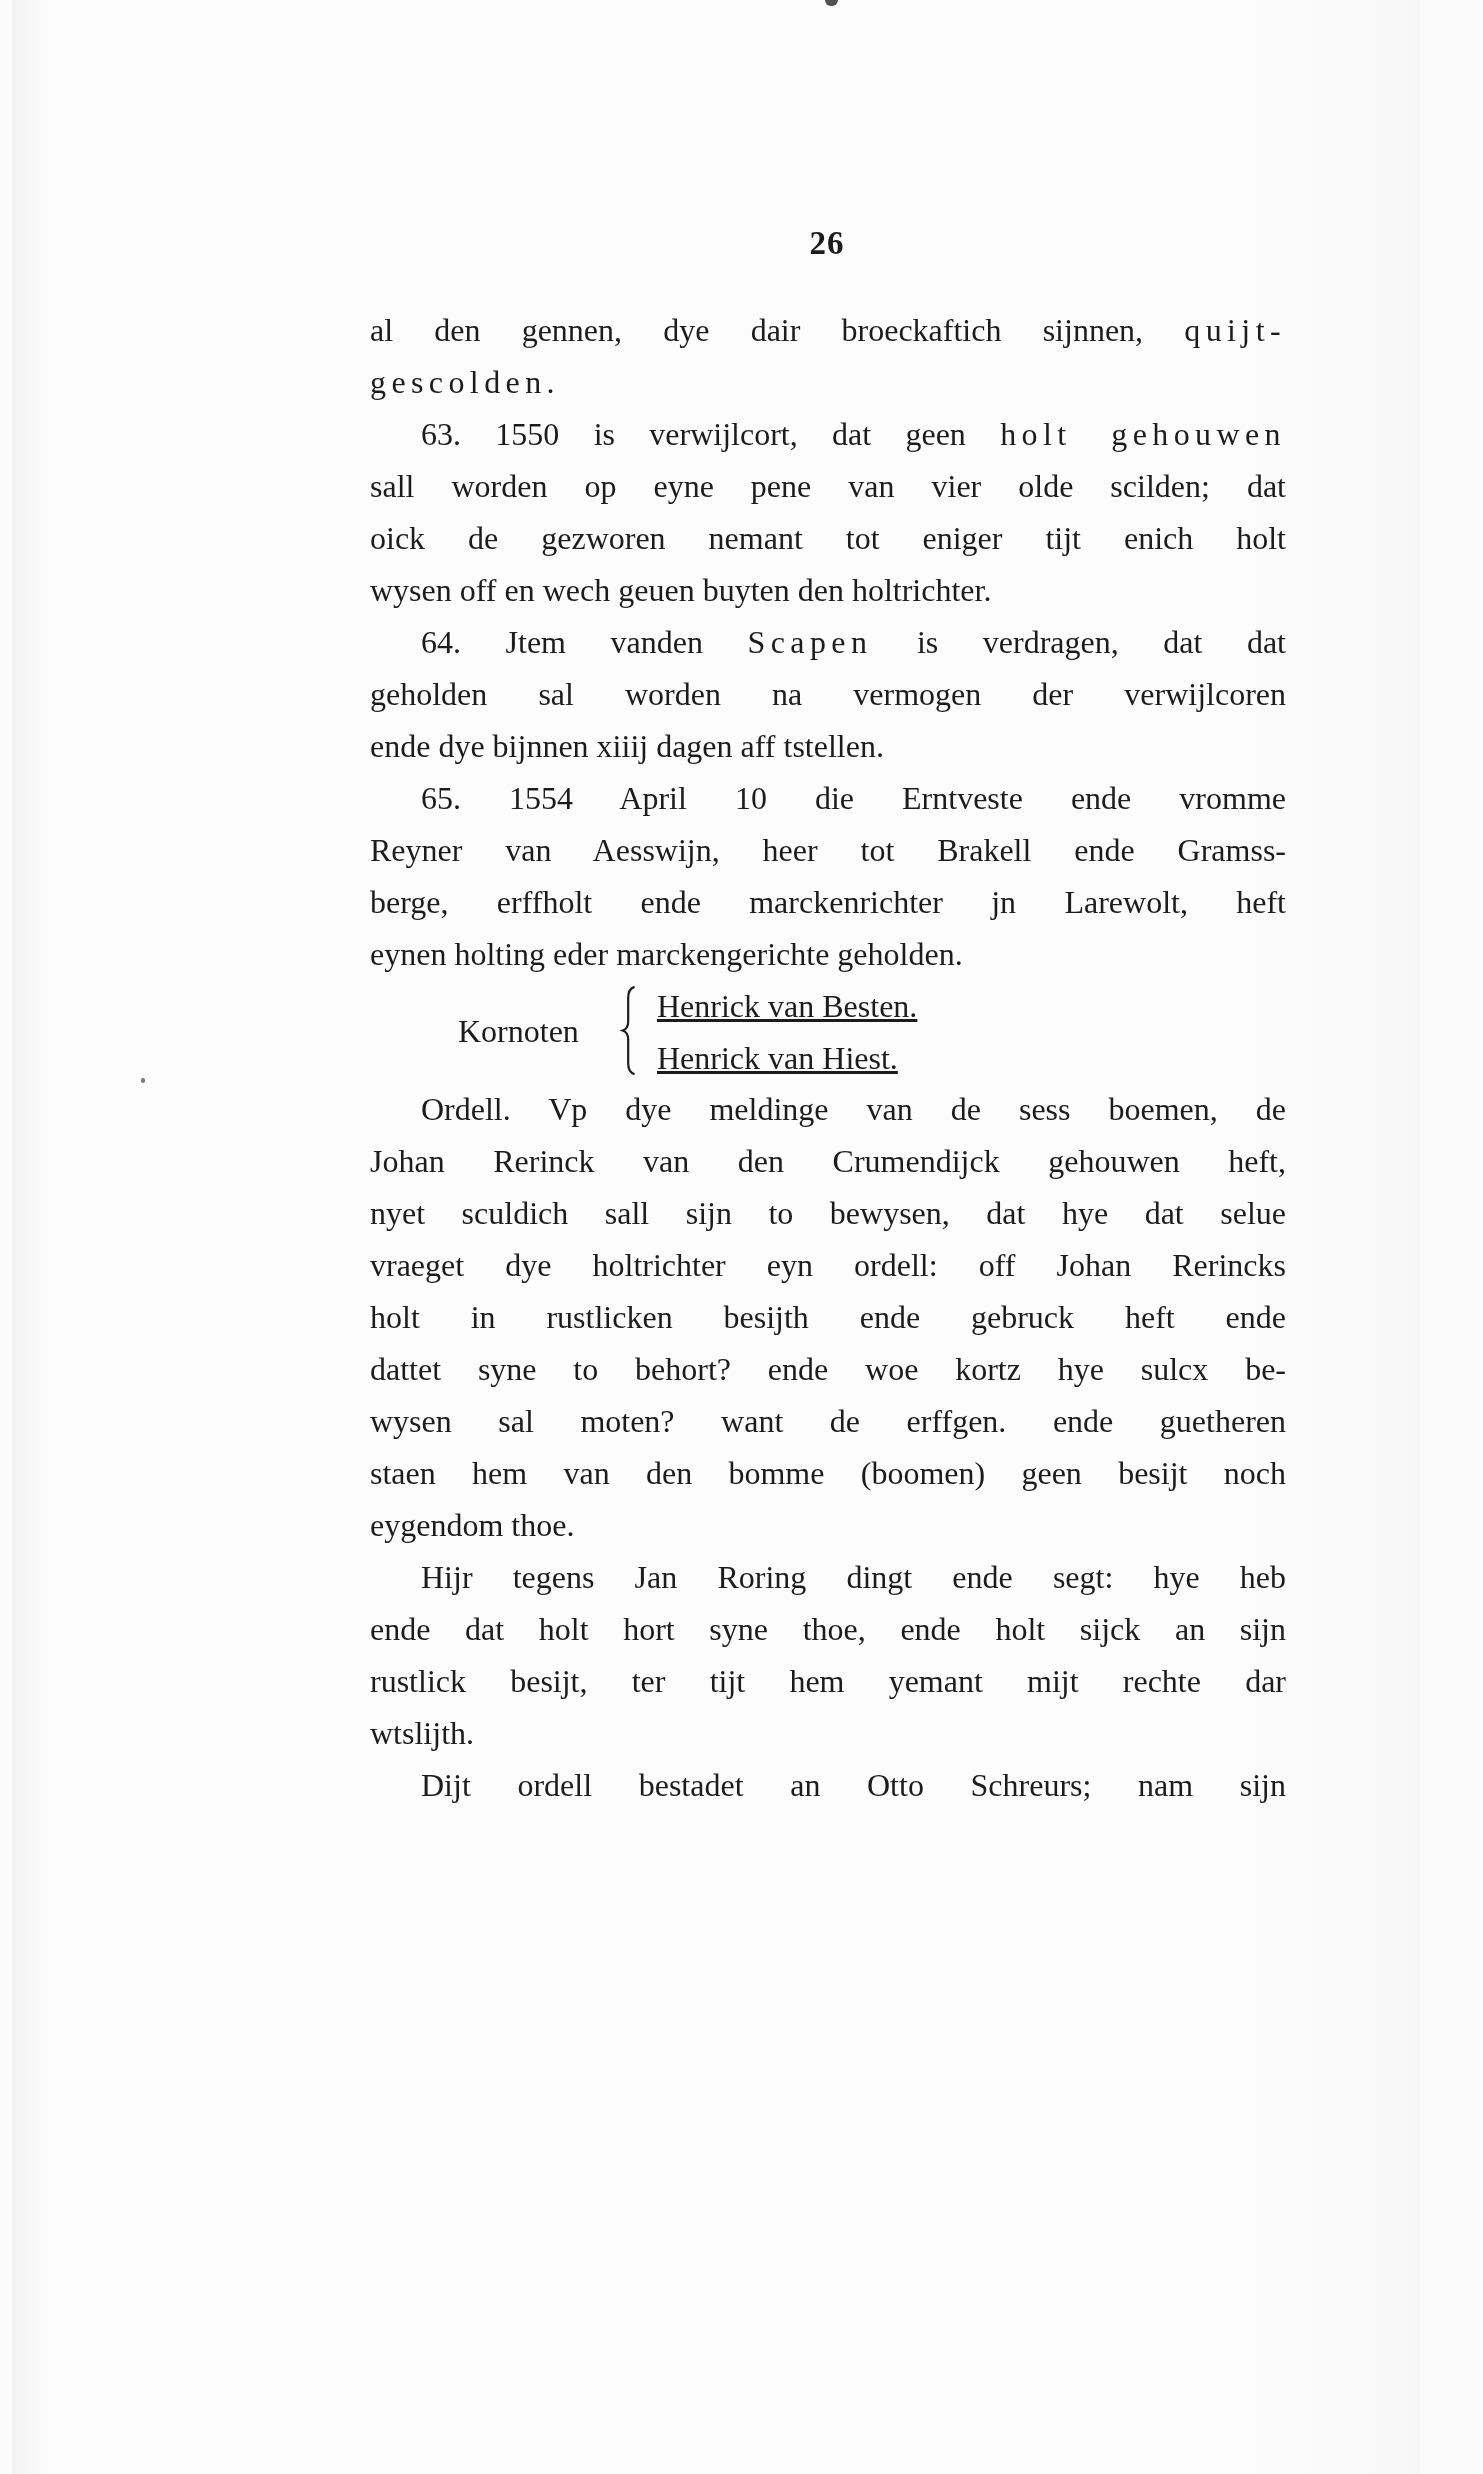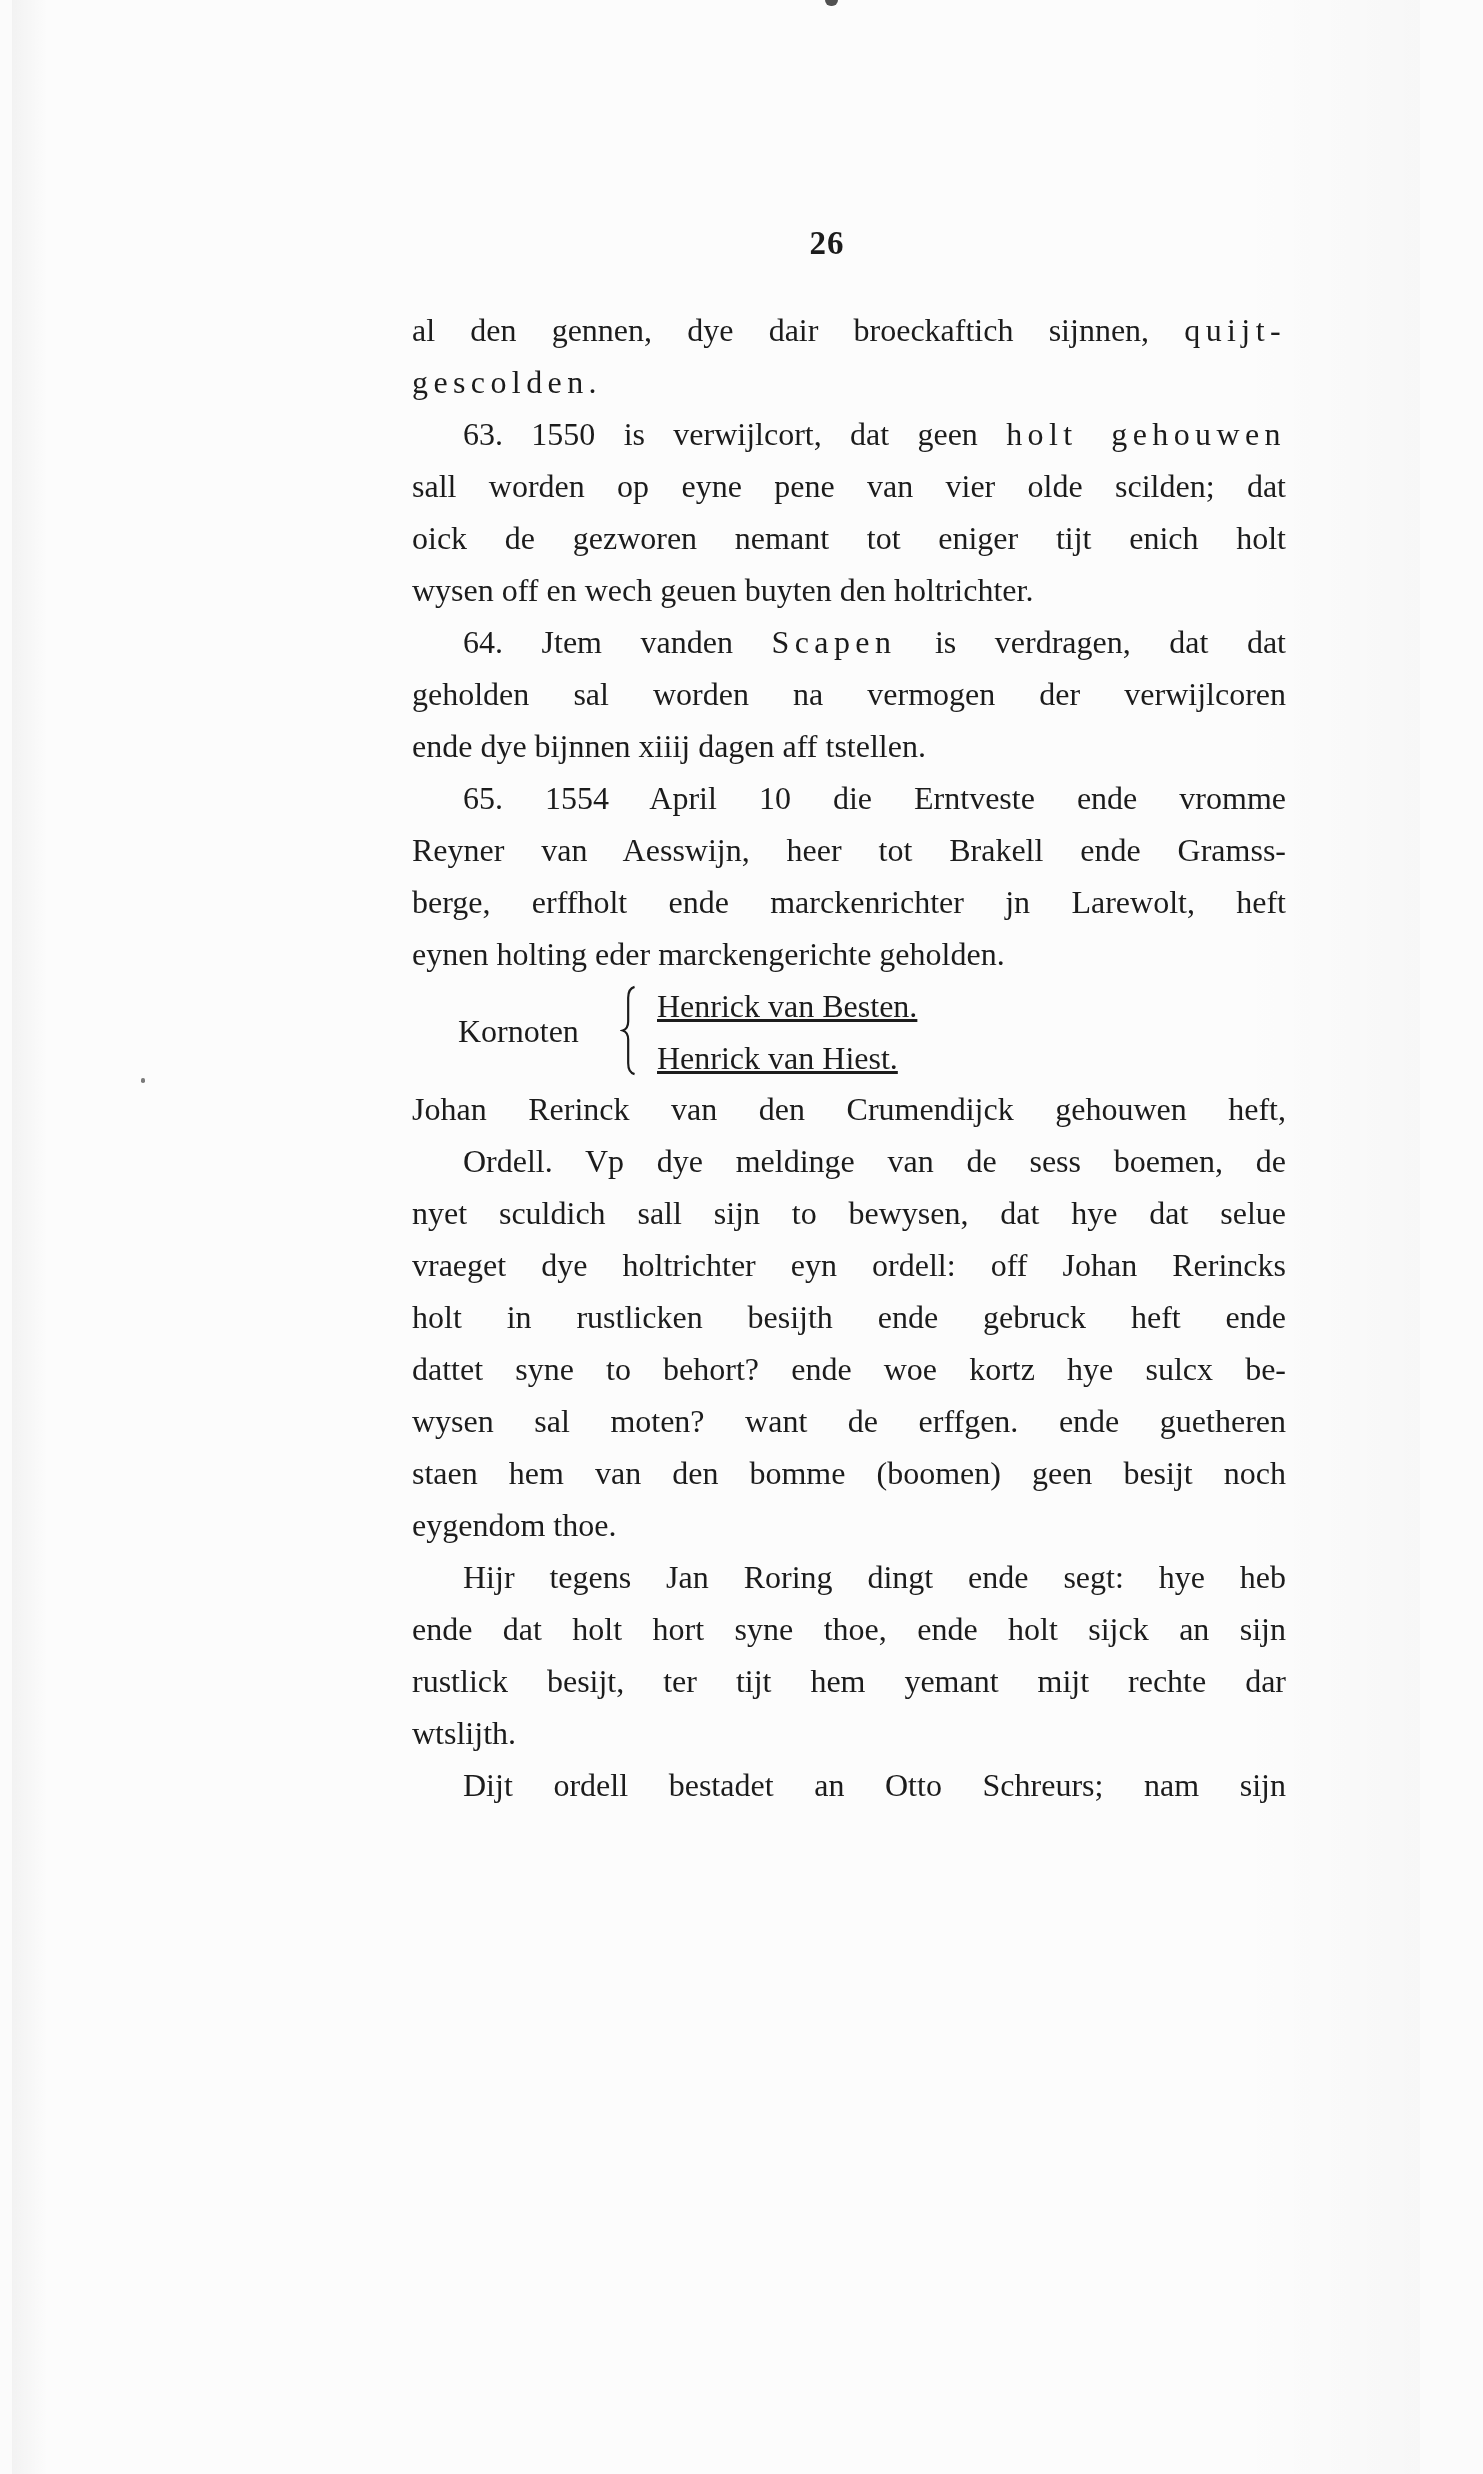--- a/index.html
+++ b/index.html
@@ -63,21 +63,20 @@
       text-align-last: left;
       hyphens: manual;
     }
     .line {
       display: block;
       text-align: justify;
       text-align-last: justify;
       white-space: nowrap;
       height: 52px;
       overflow: visible;
-      margin-left: 42px;
     }
     .line.last { text-align-last: left; }
     .line.indent { padding-left: 51px; }
     .spaced { letter-spacing: 5.4px; }
     .kornoten {
       position: relative;
       height: 103px;
     }
     .kornoten-label {
       position: absolute;
@@ -141,22 +140,22 @@
         <path d="M16 2 Q9 4 9 14 L9 40 Q9 48 3 50 Q9 52 9 60 L9 86 Q9 96 16 98" fill="none" stroke="#1c1c1c" stroke-width="2.4"></path>
       </svg>
       <div class="kornoten-names">
         <span class="name">Henrick van Besten.</span>
         <span class="name">Henrick van Hiest.</span>
       </div>
     </div>
 
 
     <div class="para">
+      <span class="line indent">Ordell. Vp dye meldinge van de sess boemen, de</span>
       <span class="line">Johan Rerinck van den Crumendijck gehouwen heft,</span>
-      <span class="line indent">Ordell. Vp dye meldinge van de sess boemen, de</span>
       <span class="line">nyet sculdich sall sijn to bewysen, dat hye dat selue</span>
       <span class="line">vraeget dye holtrichter eyn ordell: off Johan Rerincks</span>
       <span class="line">holt in rustlicken besijth ende gebruck heft ende</span>
       <span class="line">dattet syne to behort? ende woe kortz hye sulcx be-</span>
       <span class="line">wysen sal moten? want de erffgen. ende guetheren</span>
       <span class="line">staen hem van den bomme (boomen) geen besijt noch</span>
       <span class="line last">eygendom thoe.</span>
     </div>
 
     <div class="para">

